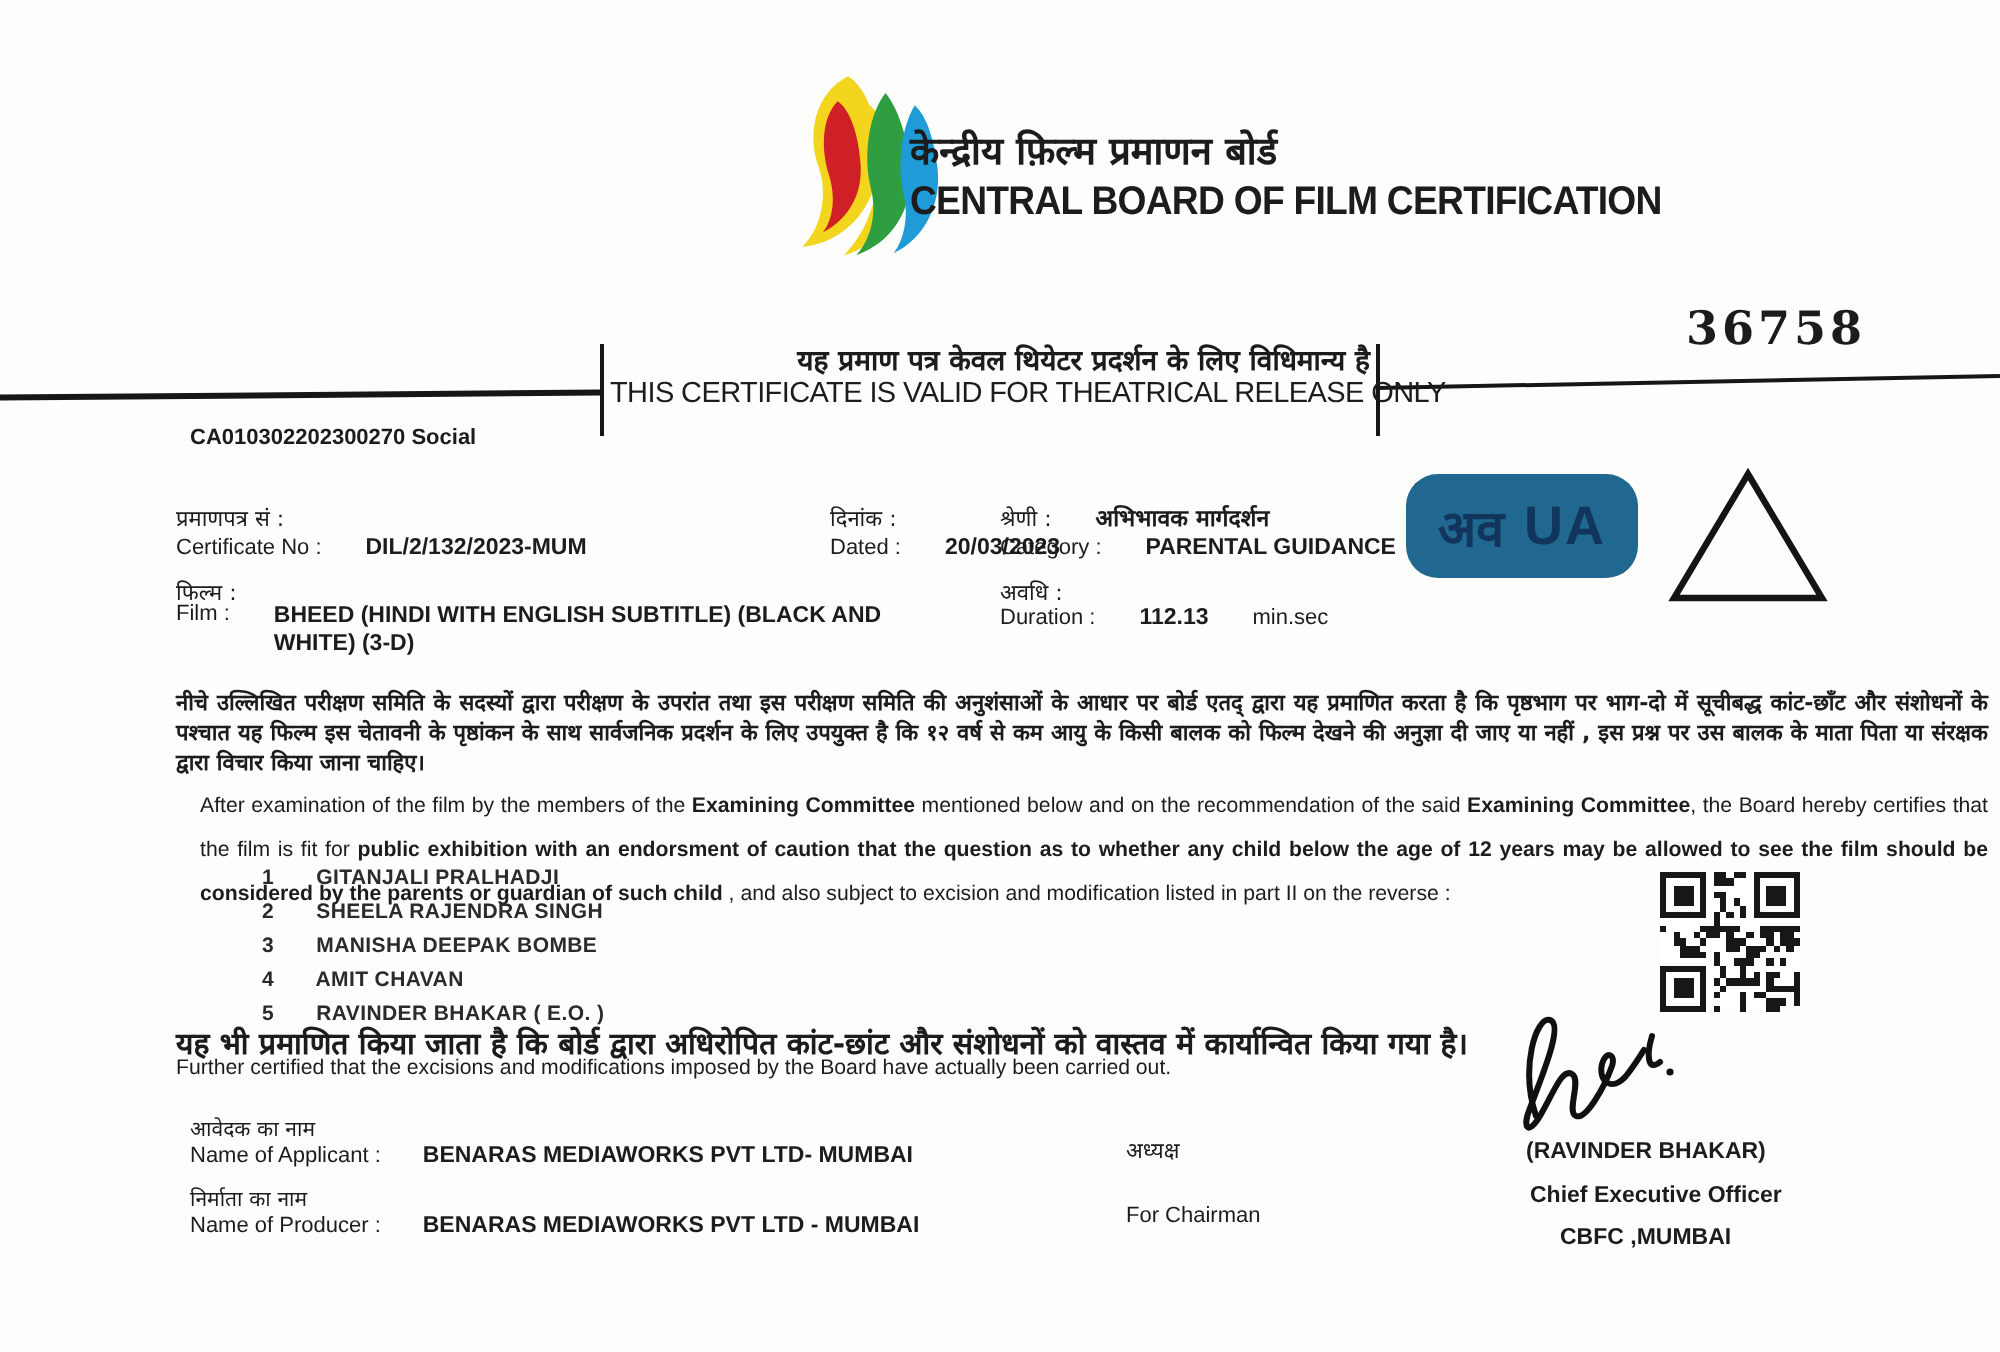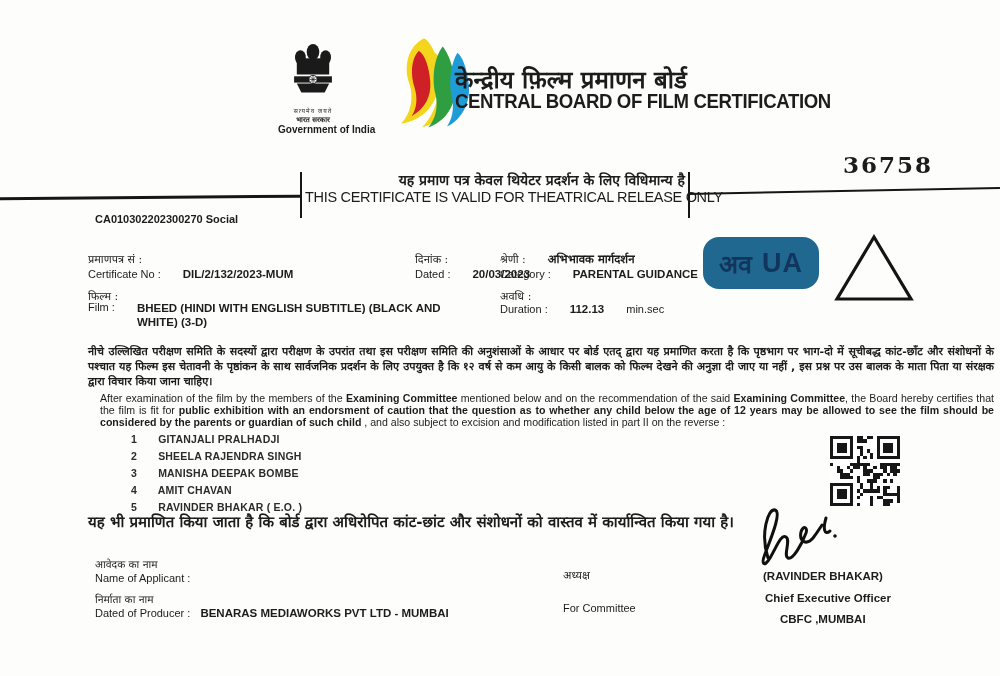--- a/index.html
+++ b/index.html
@@ -5,21 +5,21 @@
   html,body{margin:0;padding:0;background:#ffffff;}
   .sheet{position:relative;width:1000px;height:676px;background:#fdfdfc;overflow:hidden;
          font-family:"Liberation Sans","DejaVu Sans",sans-serif;color:#1c1c1c;}
   .abs{position:absolute;}
   .hn{font-family:"DejaVu Sans",sans-serif;}
   
   .emblem-block{left:278px;top:38px;width:70px;text-align:center;}
   .emblem-cap1{font-size:6px;letter-spacing:1px;margin-top:1px;}
   .emblem-cap2{font-size:7px;font-weight:bold;}
   .emblem-cap3{font-size:10px;font-weight:bold;white-space:nowrap;}
-  .org-hindi{left:455px;top:62px;font-size:24px;font-weight:bold;white-space:nowrap;}
+  .org-hindi{left:455px;top:62px;font-size:19px;font-weight:bold;white-space:nowrap;}
   .org-eng{left:455px;top:90px;font-size:20px;font-weight:bold;letter-spacing:-0.4px;
            transform:scaleX(0.93);transform-origin:left;white-space:nowrap;}
   
   .rule{background:#161616;}
   .rule-left{left:0;top:196px;width:300px;height:3px;transform:rotate(-0.5deg);}
   .rule-right{left:688px;top:190px;width:312px;height:2px;transform:rotate(-1.1deg);}
   .vbar{width:2px;height:46px;background:#161616;top:172px;}
   .banner-text{left:305px;top:170px;width:380px;text-align:right;}
   .banner-hn{font-size:14px;font-weight:bold;white-space:nowrap;}
   .banner-en{font-size:14.5px;letter-spacing:-0.3px;white-space:nowrap;}
@@ -33,54 +33,38 @@
   .row{display:flex;gap:22px;align-items:baseline;}
   .film-val{width:318px;line-height:14px;}
   
   .ua-badge{left:703px;top:237px;width:116px;height:52px;background:#20688f;border-radius:16px;
             display:flex;align-items:center;justify-content:center;gap:10px;
             color:#12355e;font-weight:bold;}
   .ua-hn{font-size:25px;}
   .ua-en{font-size:27px;letter-spacing:1px;}
   
   .hn-para{left:88px;top:344px;width:906px;font-size:11px;font-weight:bold;line-height:15px;text-align:justify;}
-  .en-para{left:100px;top:392px;width:894px;font-size:10.6px;line-height:12px;text-align:justify;margin:0;}
+  .en-para{left:100px;top:392px;width:894px;font-size:10.6px;line-height:22px;text-align:justify;margin:0;}
   .list-row{position:absolute;left:118px;font-size:10.5px;font-weight:600;letter-spacing:0.2px;color:#2b2b2b;margin-left:13px;}
   .list-num{display:inline-block;width:24px;}
   .further-hn{left:88px;top:511px;font-size:15px;font-weight:bold;}
   .further-en{left:88px;top:528px;font-size:10.6px;}
   
   .foot-lab-hn{font-size:10.5px;}
-  .foot-row{display:flex;gap:10px;align-items:baseline;}
+  .foot-row{display:flex;gap:21px;align-items:baseline;}
   .qr{left:830px;top:436px;width:70px;height:70px;display:grid;grid-template-columns:repeat(21,1fr);
       grid-template-rows:repeat(21,1fr);background:#fff;}
   .qr div{width:100%;height:100%;}
   .qr .on{background:#171717;}
 </style>
 </head>
 <body>
 
 <div class="sheet">
 
-  <div class="abs emblem-block">
-    <svg width="54" height="64" viewBox="0 0 60 62">
-      <ellipse cx="30" cy="11" rx="7" ry="9" fill="#1a1a1a"></ellipse>
-      <ellipse cx="16" cy="17" rx="6" ry="8" fill="#1a1a1a"></ellipse>
-      <ellipse cx="44" cy="17" rx="6" ry="8" fill="#1a1a1a"></ellipse>
-      <rect x="12" y="18" width="36" height="18" fill="#1a1a1a"></rect>
-      <rect x="9" y="38" width="42" height="7" fill="#1a1a1a"></rect>
-      <circle cx="30" cy="41.5" r="4.5" fill="#ffffff"></circle>
-      <circle cx="30" cy="41.5" r="4.5" fill="none" stroke="#1a1a1a" stroke-width="1"></circle>
-      <path d="M30,37.5 v8 M26,41.5 h8 M27.2,38.7 l5.6,5.6 M32.8,38.7 l-5.6,5.6" stroke="#1a1a1a" stroke-width="0.8"></path>
-      <path d="M12,46 L48,46 L43,56 L17,56 Z" fill="#1a1a1a"></path>
-    </svg>
-    <div class="emblem-cap1 hn">सत्यमेव जयते</div>
-    <div class="emblem-cap2 hn">भारत सरकार</div>
-    <div class="emblem-cap3">Government of India</div>
-  </div>
 
   <div class="abs" style="left:397px;top:36px;">
     <svg width="104" height="100" viewBox="0 0 100 96">
       <path fill="#f2d51c" d="M26,2 C10,10 6,30 12,46 C16,58 14,74 4,84 C24,82 38,66 40,48 C42,28 36,8 26,2 Z"></path>
       <path fill="#d02027" d="M21,14 C13,22 13,38 17,50 C20,60 19,70 14,77 C27,70 33,58 32,44 C31,30 27,18 21,14 Z"></path>
       <path fill="#f2d51c" d="M30,12 C38,20 42,38 40,54 C38,68 32,80 24,88 C40,84 50,68 50,50 C50,30 40,16 30,12 Z"></path>
       <path fill="#2f9e41" d="M44,10 C36,20 33,40 37,56 C40,68 37,80 30,88 C47,82 57,66 56,48 C55,30 49,16 44,10 Z"></path>
       <path fill="#1f9cd8" d="M58,16 C52,26 49,44 53,60 C55,70 53,80 48,87 C63,80 71,63 69,46 C67,30 63,20 58,16 Z"></path>
     </svg>
   </div>
@@ -601,33 +585,35 @@
       <div></div>
       <div></div>
       <div class="on"></div>
       <div class="on"></div>
       <div></div>
       <div></div>
       <div></div>
     </div>
 
   <div class="abs further-hn hn">यह भी प्रमाणित किया जाता है कि बोर्ड द्वारा अधिरोपित कांट-छांट और संशोधनों को वास्तव में कार्यान्वित किया गया है।</div>
+  <div class="abs further-en">Further certified that the excisions and modifications imposed by the Board have actually been carried out.</div>
 
   <div class="abs foot-lab-hn hn" style="left:95px;top:557px;">आवेदक का नाम</div>
   <div class="abs foot-row" style="left:95px;top:572px;">
     <span class="lab">Name of Applicant :</span>
+    <span class="val">BENARAS MEDIAWORKS PVT LTD- MUMBAI</span>
   </div>
   <div class="abs foot-lab-hn hn" style="left:95px;top:592px;">निर्माता का नाम</div>
   <div class="abs foot-row" style="left:95px;top:607px;">
-    <span class="lab">Dated of Producer :</span>
+    <span class="lab">Name of Producer :</span>
     <span class="val">BENARAS MEDIAWORKS PVT LTD - MUMBAI</span>
   </div>
 
   <div class="abs lab hn" style="left:563px;top:567px;">अध्यक्ष</div>
-  <div class="abs lab" style="left:563px;top:602px;">For Committee</div>
+  <div class="abs lab" style="left:563px;top:602px;">For Chairman</div>
 
   <div class="abs" style="left:752px;top:500px;">
     <svg width="110" height="68" viewBox="0 0 110 68">
       <path d="M16,58 C8,34 16,8 23,10 C30,12 19,38 13,54 C9,64 12,68 18,58 C25,46 29,34 34,37 C39,40 31,56 36,58 C41,60 50,44 54,33 C56,27 51,25 49,32 C47,41 54,46 61,38 C65,33 68,28 70,25" fill="none" stroke="#101010" stroke-width="3" stroke-linecap="round"></path>
       <path d="M74,18 C71,28 72,36 78,31" fill="none" stroke="#101010" stroke-width="3" stroke-linecap="round"></path>
       <circle cx="83" cy="36" r="1.8" fill="#101010"></circle>
     </svg>
   </div>
   <div class="abs val" style="left:763px;top:570px;">(RAVINDER BHAKAR)</div>
   <div class="abs val" style="left:765px;top:592px;">Chief Executive Officer</div>

